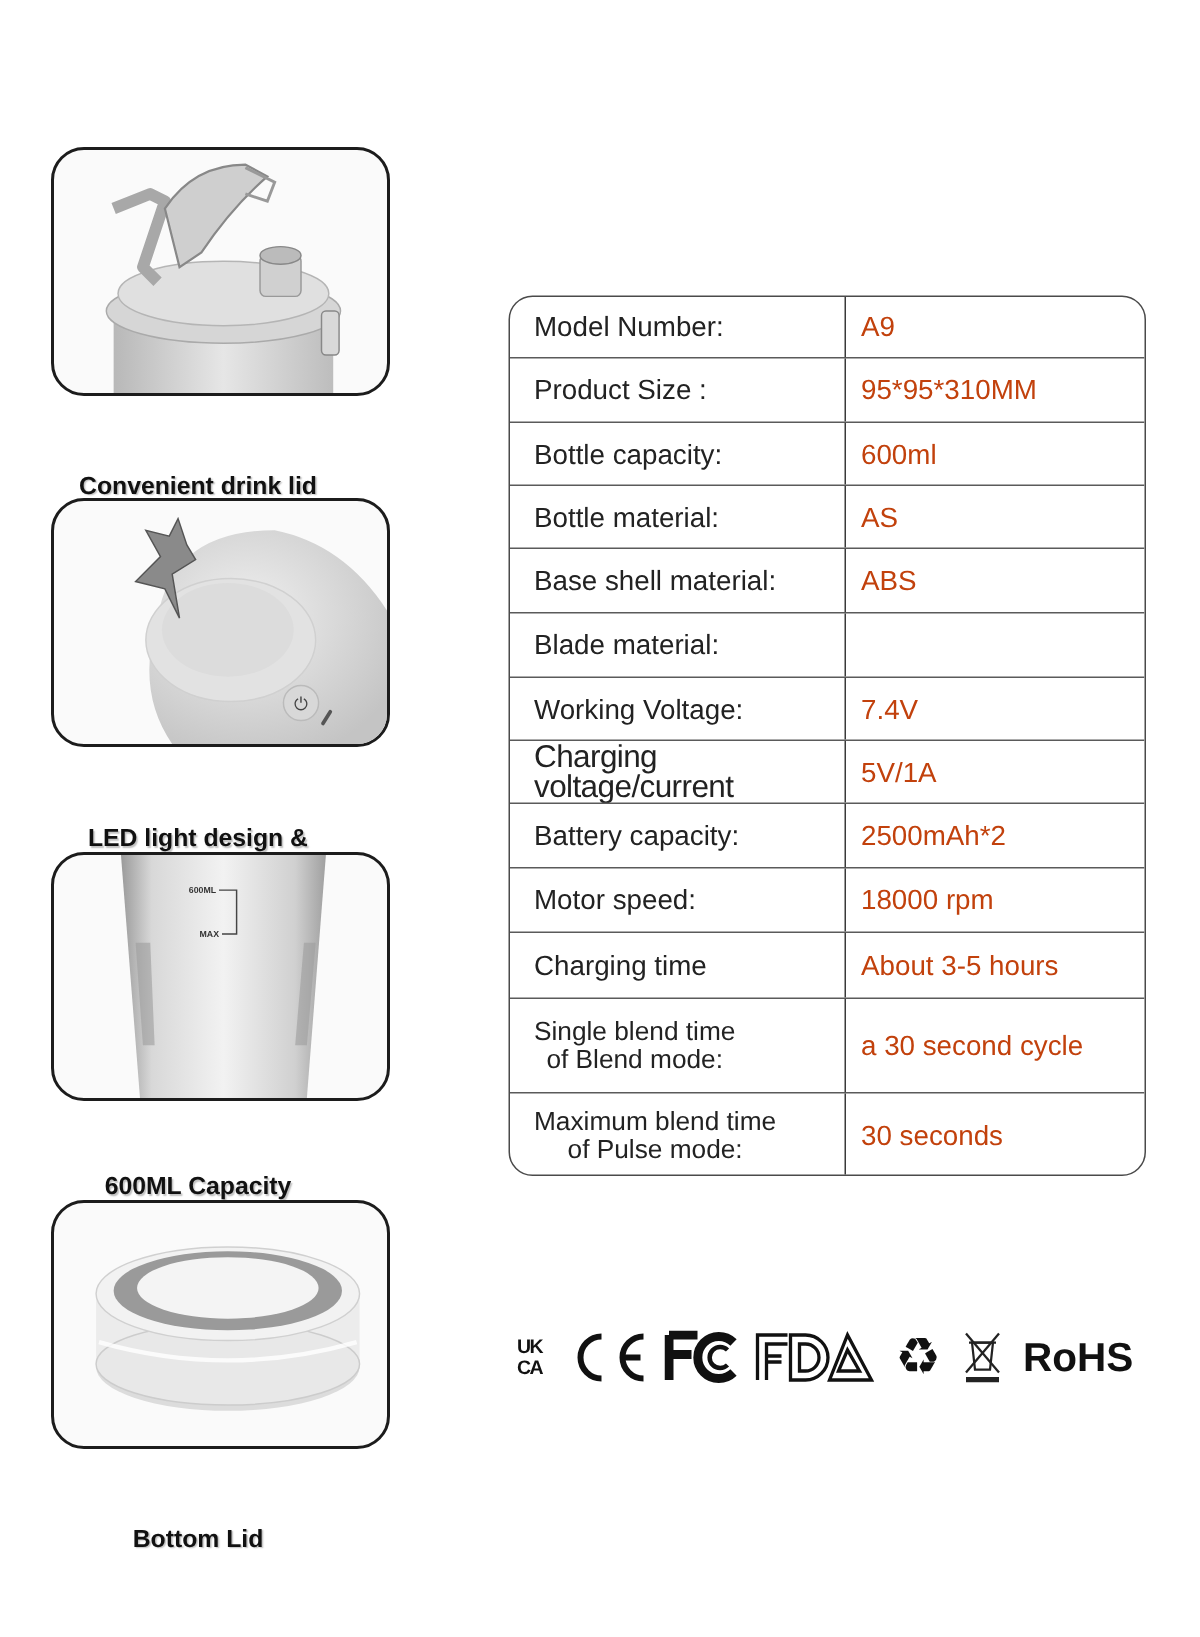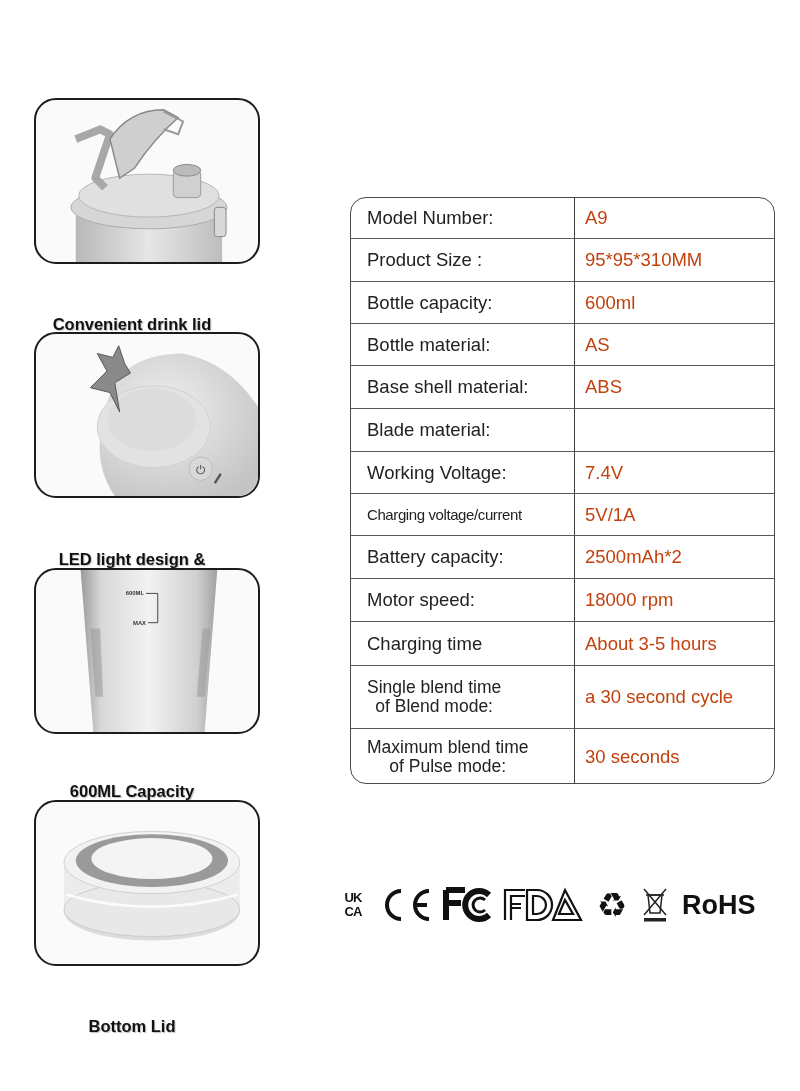--- a/index.html
+++ b/index.html
@@ -16,39 +16,39 @@
     .feature-caption {
       position: absolute; left: 4px; width: 256px;
       text-align: center; font-weight: bold; font-size: 16.5px;
       line-height: 19px; color: #111;
       text-shadow: 1px 1px 1px rgba(0,0,0,0.25);
       margin-top: 40px;
     }
     .feature-card svg { display: block; width: 100%; height: 100%; }
 
     .spec-table {
-      position: absolute; left: 350px; top: 197px;
+      position: absolute; left: 339px; top: 197px;
       width: 425px; height: 587px;
       border: 1.6px solid #4a4a4a; border-radius: 16px;
       overflow: hidden; background: #fff;
     }
     .spec-row {
       position: absolute; left: 0; right: 0;
       border-top: 1.6px solid #5a5a5a;
       display: flex;
     }
     .spec-row.first { border-top: none; }
     .spec-label {
       width: 224px; padding-left: 16px;
       display: flex; align-items: center;
       font-size: 18.5px; color: #222;
       border-right: 1.6px solid #3a3a3a;
       line-height: 20px;
     }
-    .spec-label.small { font-size: 15px; letter-spacing: -0.4px; }
+    .spec-label.small { font-size: 21px; letter-spacing: -0.4px; }
     .spec-label.multi { font-size: 17.5px; white-space: pre-line; line-height: 19px; text-align: center; }
     .spec-value {
       flex: 1; padding-left: 10px;
       display: flex; align-items: center;
       font-size: 18.5px; color: #c2410c;
     }
     .cert-row {
       position: absolute; left: 338px; top: 878px;
       width: 430px; height: 54px;
       display: flex; align-items: center; gap: 8px;

